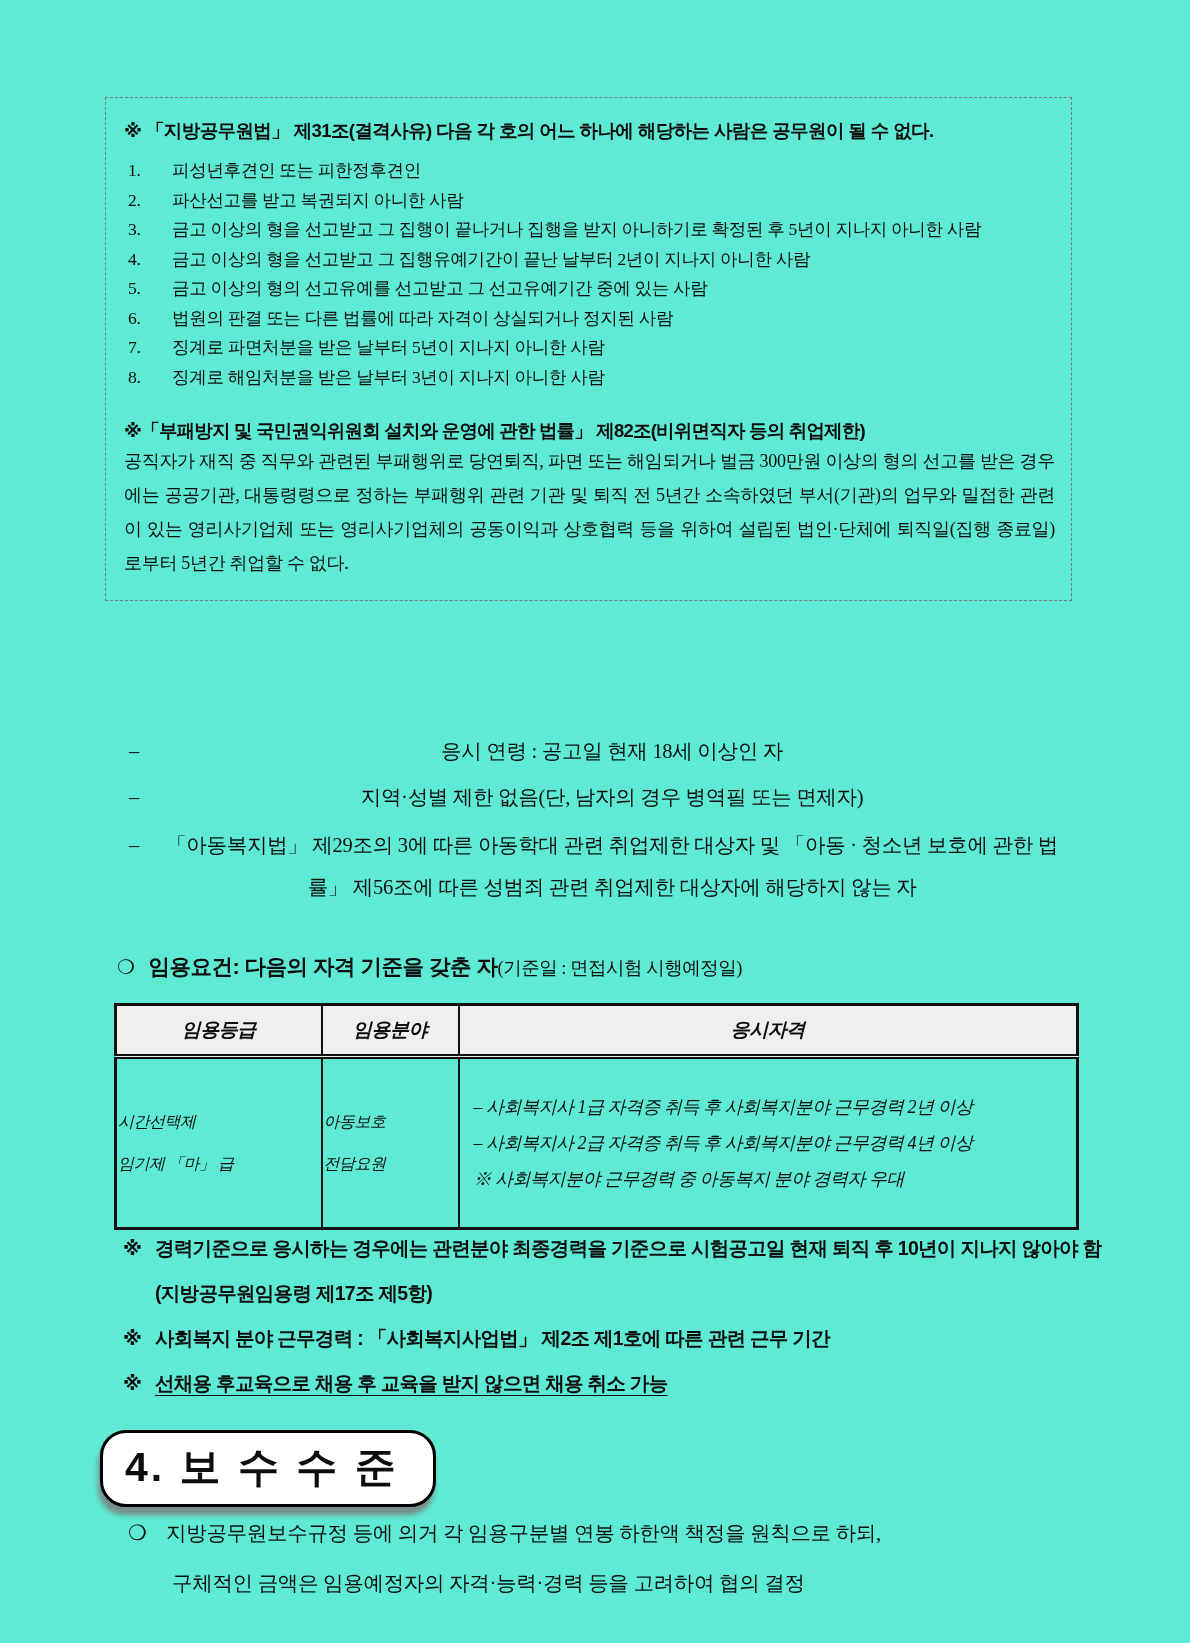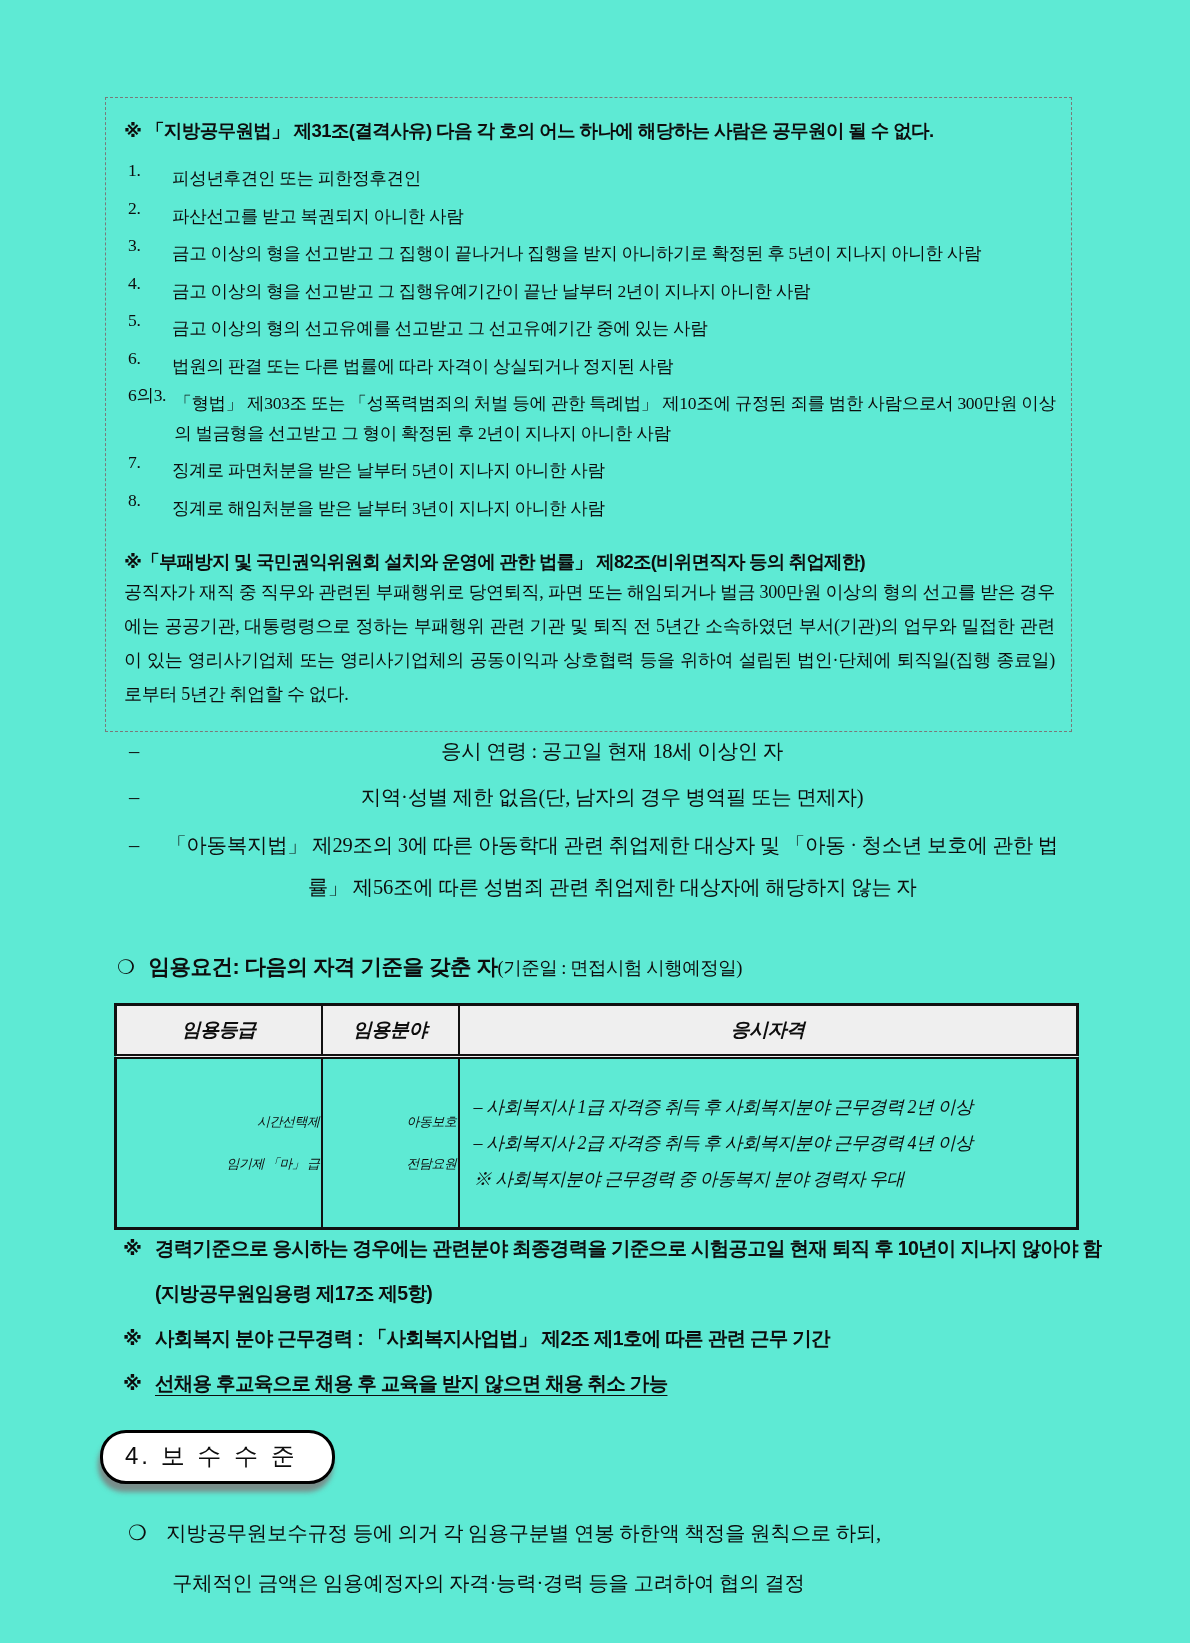--- a/index.html
+++ b/index.html
@@ -17,21 +17,21 @@
     border:1px dashed #7a7a7a;
     padding:14px 14px 20px 16px;
   }
   .box-title{
     font-family:"Liberation Sans","DejaVu Sans",sans-serif;
     font-weight:bold;font-size:18.5px;letter-spacing:-0.6px;
     margin:6px 0 12px 2px;line-height:26px;
   }
   .law-item{display:flex;font-size:17.5px;line-height:29.5px;letter-spacing:-0.3px;}
   .law-item .num{flex:0 0 auto;min-width:36px;padding-left:6px;padding-right:8px;}
-  .law-item .txt{flex:1;margin-top:8px;}
+  .law-item .txt{flex:1;}
   .box-title.second{margin-top:26px;margin-bottom:0;letter-spacing:-0.8px;}
   .law2-body{
     font-size:18px;line-height:34px;text-align:justify;
     margin:0 2px 0 2px;letter-spacing:-0.3px;
   }
 
   
   .bullets{position:absolute;left:103px;top:730px;width:960px;}
   .bullet{display:flex;font-size:20.5px;line-height:42px;margin-bottom:4px;letter-spacing:-0.3px;}
   .bullet .dash{flex:0 0 auto;width:32px;padding-left:26px;}
@@ -58,40 +58,40 @@
   .req-table th,.req-table td{border:2px solid #111;}
   .req-table{border:3px solid #111;font-style:italic;}
   .req-table th{
     background:#efefef;height:46px;
     font-family:"Liberation Sans","DejaVu Sans",sans-serif;
     font-size:19px;font-weight:bold;letter-spacing:-0.5px;
     border-bottom:5px double #111;
   }
   .req-table td{height:156px;vertical-align:middle;}
   .col1{width:206px;}.col2{width:137px;}.col3{width:619px;}
-  .cell-center{text-align:right;font-size:13px;line-height:42px;letter-spacing:-0.5px;}
+  .cell-center{text-align:left;font-size:16px;line-height:42px;letter-spacing:-0.5px;}
   .cell-qual{padding:6px 8px 6px 14px;font-size:18px;line-height:36px;letter-spacing:-0.5px;margin-left:31px;}
   .qual-line{white-space:nowrap;}
 
   
   .notes{position:absolute;left:123px;top:1226px;width:1000px;
     font-family:"Liberation Sans","DejaVu Sans",sans-serif;
     font-weight:bold;font-size:19.5px;letter-spacing:-0.7px;}
   .note{display:flex;line-height:45px;}
   .note .mark{flex:0 0 auto;width:32px;}
   .note .ntxt{flex:1;}
   .note.underlined .ntxt{text-decoration:underline;text-underline-offset:5px;}
 
   
   .sec4-box{
     position:absolute;left:100px;top:1430px;
     padding:7px 34px 9px 22px;
     border:3px solid #000;border-radius:26px;background:#fff;
     font-family:"Liberation Sans","DejaVu Sans",sans-serif;
-    font-weight:normal;font-size:24px;letter-spacing:3px;
+    font-weight:bold;font-size:41px;letter-spacing:3px;
     box-shadow:-2px 8px 5px rgba(125,125,125,0.85);
   }
 
   
   .pay{position:absolute;left:103px;top:1508px;width:980px;display:flex;
     font-size:20.5px;line-height:50px;letter-spacing:-0.3px;}
   .pay .marker{flex:0 0 auto;width:38px;padding-left:25px;font-size:21px;}
   .pay .ptxt{flex:1;}
   .pay .line2{padding-left:6px;}
 </style>
@@ -120,24 +120,20 @@
           <span class="num">4.</span>
           <span class="txt">금고 이상의 형을 선고받고 그 집행유예기간이 끝난 날부터 2년이 지나지 아니한 사람</span>
         </div>
       <div class="law-item">
           <span class="num">5.</span>
           <span class="txt">금고 이상의 형의 선고유예를 선고받고 그 선고유예기간 중에 있는 사람</span>
         </div>
       <div class="law-item">
           <span class="num">6.</span>
           <span class="txt">법원의 판결 또는 다른 법률에 따라 자격이 상실되거나 정지된 사람</span>
-        </div>
-      <div class="law-item">
-          <span class="num">6의3.</span>
-          <span class="txt">「형법」 제303조 또는 「성폭력범죄의 처벌 등에 관한 특례법」 제10조에 규정된 죄를 범한 사람으로서 300만원 이상의 벌금형을 선고받고 그 형이 확정된 후 2년이 지나지 아니한 사람</span>
         </div>
       <div class="law-item">
           <span class="num">7.</span>
           <span class="txt">징계로 파면처분을 받은 날부터 5년이 지나지 아니한 사람</span>
         </div>
       <div class="law-item">
           <span class="num">8.</span>
           <span class="txt">징계로 해임처분을 받은 날부터 3년이 지나지 아니한 사람</span>
         </div>
     </div>

